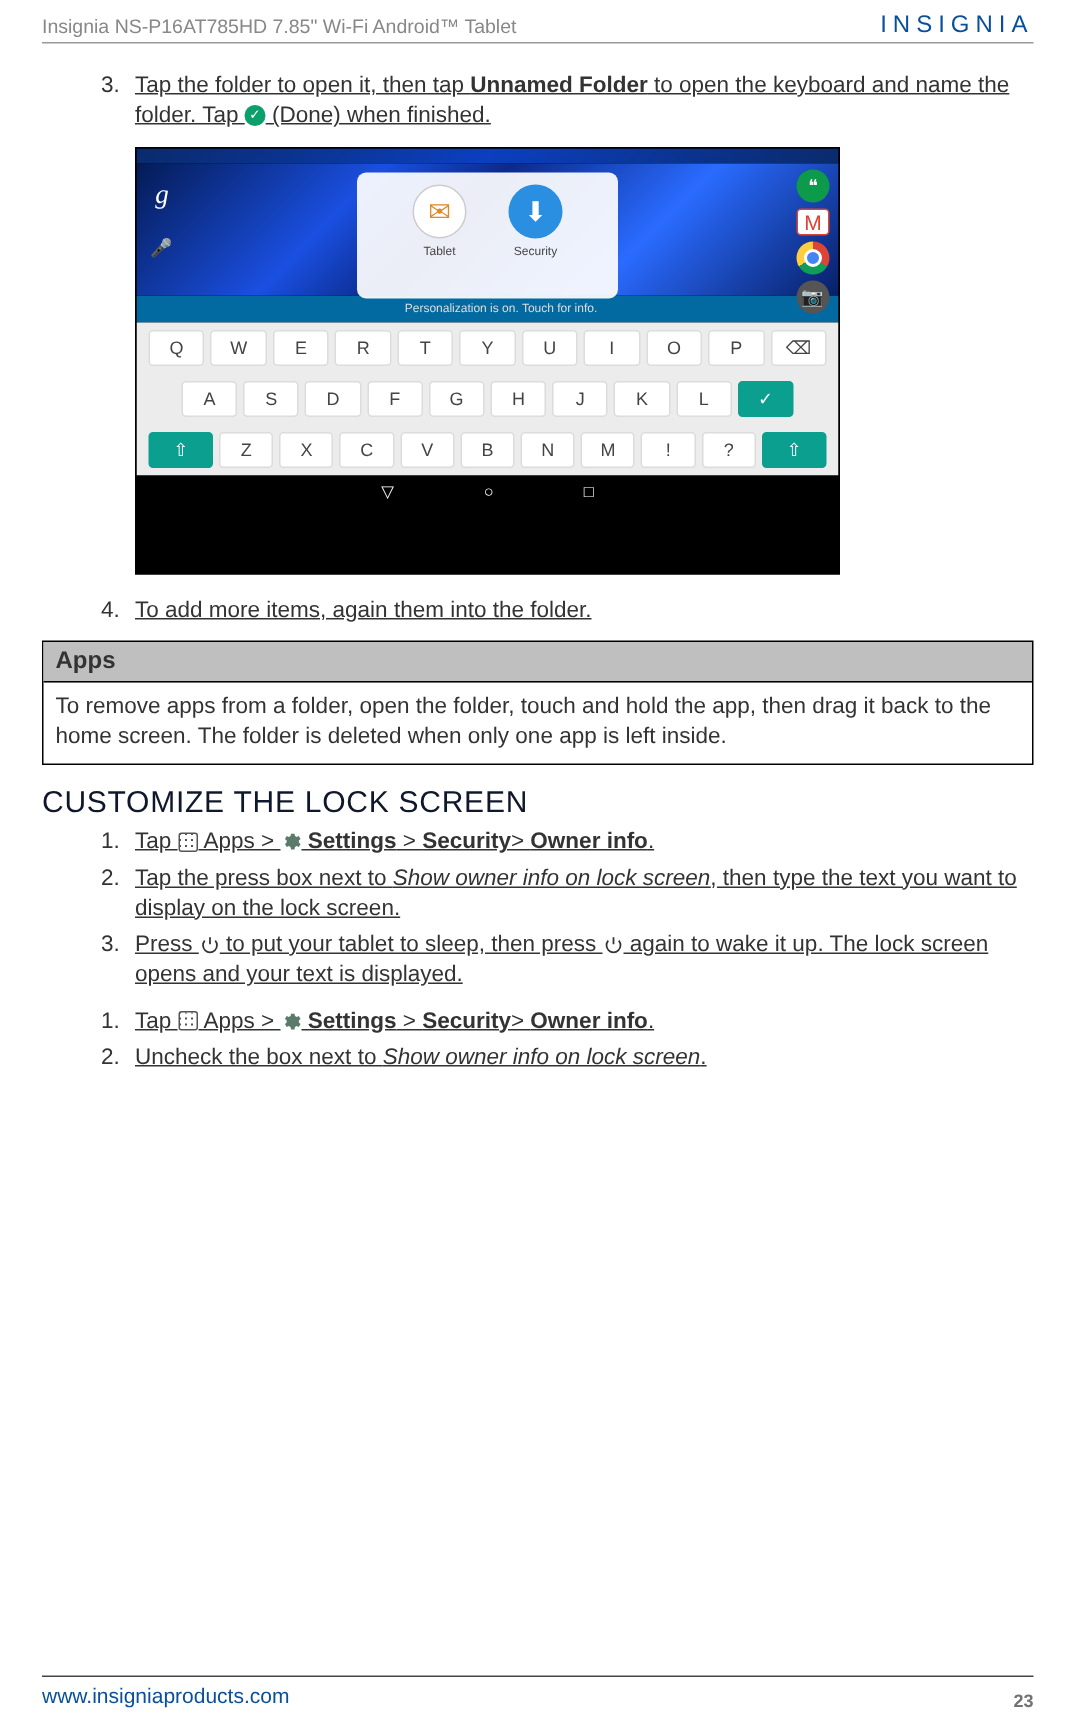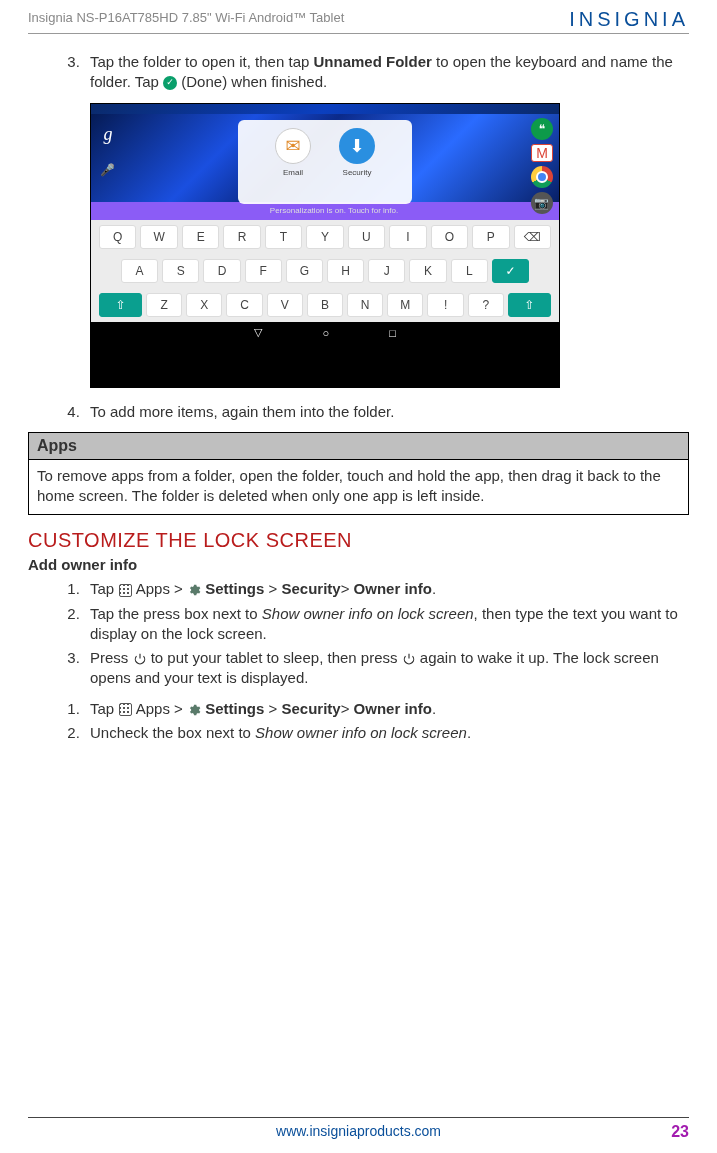--- a/index.html
+++ b/index.html
@@ -22,28 +22,29 @@
     border-bottom: 1px solid #999;
     padding-bottom: 2px;
     margin-bottom: 18px;
   }
   .header-left {
     font-size: 13px;
     color: #888;
     padding-top: 2px;
   }
   .brand {
-    font-size: 20px;
+    font-size: 16px;
     letter-spacing: 4px;
     color: #0a4f9a;
     font-weight: 400;
   }
   ol {
     padding-left: 56px;
     margin-bottom: 10px;
+    text-decoration: underline;
   }
   ol li {
     padding-left: 6px;
     margin-bottom: 4px;
     line-height: 1.35;
   }
   .bold { font-weight: bold; }
   .inline-icon {
     display: inline-flex;
     vertical-align: middle;
@@ -118,21 +119,21 @@
     position:absolute; right:6px; top:4px;
     display:flex; flex-direction:column; gap:4px;
   }
   .ss-ricon { width:22px; height:22px; border-radius:50%; font-size:12px; display:flex; align-items:center; justify-content:center; color:#fff;}
   .r-hang{ background:#0d9a4a;}
   .r-gmail{ width:22px;height:18px;border-radius:3px;background:#fff;border:1px solid #db4437;color:#db4437;font-size:14px;}
   .r-chrome{ background: conic-gradient(#db4437 0 120deg,#0f9d58 120deg 240deg,#ffcd40 240deg 360deg); position:relative;}
   .r-chrome::after{content:"";position:absolute;width:8px;height:8px;border-radius:50%;background:#4285f4;border:2px solid #fff;}
   .r-cam{ background:#555;}
   .ss-toast {
-    height: 18px; background:#8b5cf6; color:#ddd; font-size:8px;
+    height: 18px; background:#0369a1; color:#ddd; font-size:8px;
     display:flex; align-items:center; justify-content:center;padding-left:18px;
   }
   .ss-keyboard { background:#ececec; }
   .kb-row { display:flex; justify-content:space-around; padding:3px 6px; }
   .kb-key {
     flex:1; margin:2px; height:24px; background:#fff; border:1px solid #dcdcdc; border-radius:3px;
     display:flex; align-items:center; justify-content:center; font-size:12px; color:#444;
   }
   .kb-row2 .kb-key { flex:1; }
   .kb-row2 { padding:3px 28px; }
@@ -159,50 +160,50 @@
   }
   .callout-body {
     padding: 6px 8px 8px 8px;
     line-height: 1.35;
   }
   .callout-body a { color:#333; }
 
   h2.section {
     font-size: 20px;
     font-weight: normal;
-    color: #b91c1c;
+    color: #0f172a;
     margin: 10px 0 4px 0;
     letter-spacing: 0.5px;
   }
   h3.sub {
     font-size: 15px;
     font-weight: bold;
     margin: 2px 0 6px 0;
   }
   .italic { font-style: italic; margin-top: 20px; }
   .link { font-weight: bold; text-decoration: underline; color:#333;}
 
   .footer {
     position: absolute;
     bottom: 14px;
     left: 28px; right: 28px;
   }
   .footer-line {
     border-top: 1px solid #444;
-    text-align: center;
+    text-align: left;
     padding-top: 4px;
   }
   .footer-url { color: #0a4f9a; font-size: 14px; }
   .page-num {
     position: absolute;
     right: 0;
     bottom: -2px;
-    font-size: 16px;
+    font-size: 12px;
     font-weight: bold;
-    color: #a21caf;
+    color: #737373;
   }
 </style>
 </head>
 <body>
 
 <div class="page">
   <div class="header-row">
     <div class="header-left">Insignia  NS-P16AT785HD  7.85" Wi-Fi Android™ Tablet</div>
     <div class="brand">INSIGNIA</div>
   </div>
@@ -218,21 +219,21 @@
   <div class="screenshot">
     <div class="ss-statusbar"></div>
     <div class="ss-wallpaper">
       <div class="ss-searchcol">
         <span class="ss-g">g</span>
         <span class="ss-mic">🎤</span>
       </div>
       <div class="ss-folder">
         <div class="ss-app">
           <div class="ss-app-ico ss-email">✉</div>
-          <span>Email</span>
+          <span>Tablet</span>
         </div>
         <div class="ss-app">
           <div class="ss-app-ico ss-dl">⬇</div>
           <span>Security</span>
         </div>
       </div>
       <div class="ss-rightapps">
         <div class="ss-ricon r-hang">❝</div>
         <div class="ss-ricon r-gmail">M</div>
         <div class="ss-ricon r-chrome"></div>
@@ -290,21 +291,20 @@
   <ol start="4">
     <li>To add more items, again them into the folder.</li>
   </ol>
 
   <div class="callout">
     <div class="callout-head">Apps</div>
     <div class="callout-body">To remove apps from a folder, open the folder, touch and hold the app, then drag it back to the home screen. The folder is deleted when only one app is left inside.</div>
   </div>
 
   <h2 class="section">CUSTOMIZE THE LOCK SCREEN</h2>
-  <h3 class="sub">Add owner info</h3>
 
 
   <ol>
     <li>
       <span>Tap </span><span class="inline-icon">
           <span class="apps-icon"></span>
         </span><span> Apps &gt; </span><span class="inline-icon">
           <svg viewBox="0 0 24 24">
             <path fill="#5a7a6a" d="M12 8a4 4 0 100 8 4 4 0 000-8zm9 4a7 7 0 00-.1-1.2l2-1.6-2-3.4-2.4 1a7 7 0 00-2-1.2L16 3h-4l-.5 2.6a7 7 0 00-2 1.2l-2.4-1-2 3.4 2 1.6A7 7 0 007 12a7 7 0 00.1 1.2l-2 1.6 2 3.4 2.4-1a7 7 0 002 1.2L12 21h4l.5-2.6a7 7 0 002-1.2l2.4 1 2-3.4-2-1.6A7 7 0 0021 12z"></path>
           </svg>

